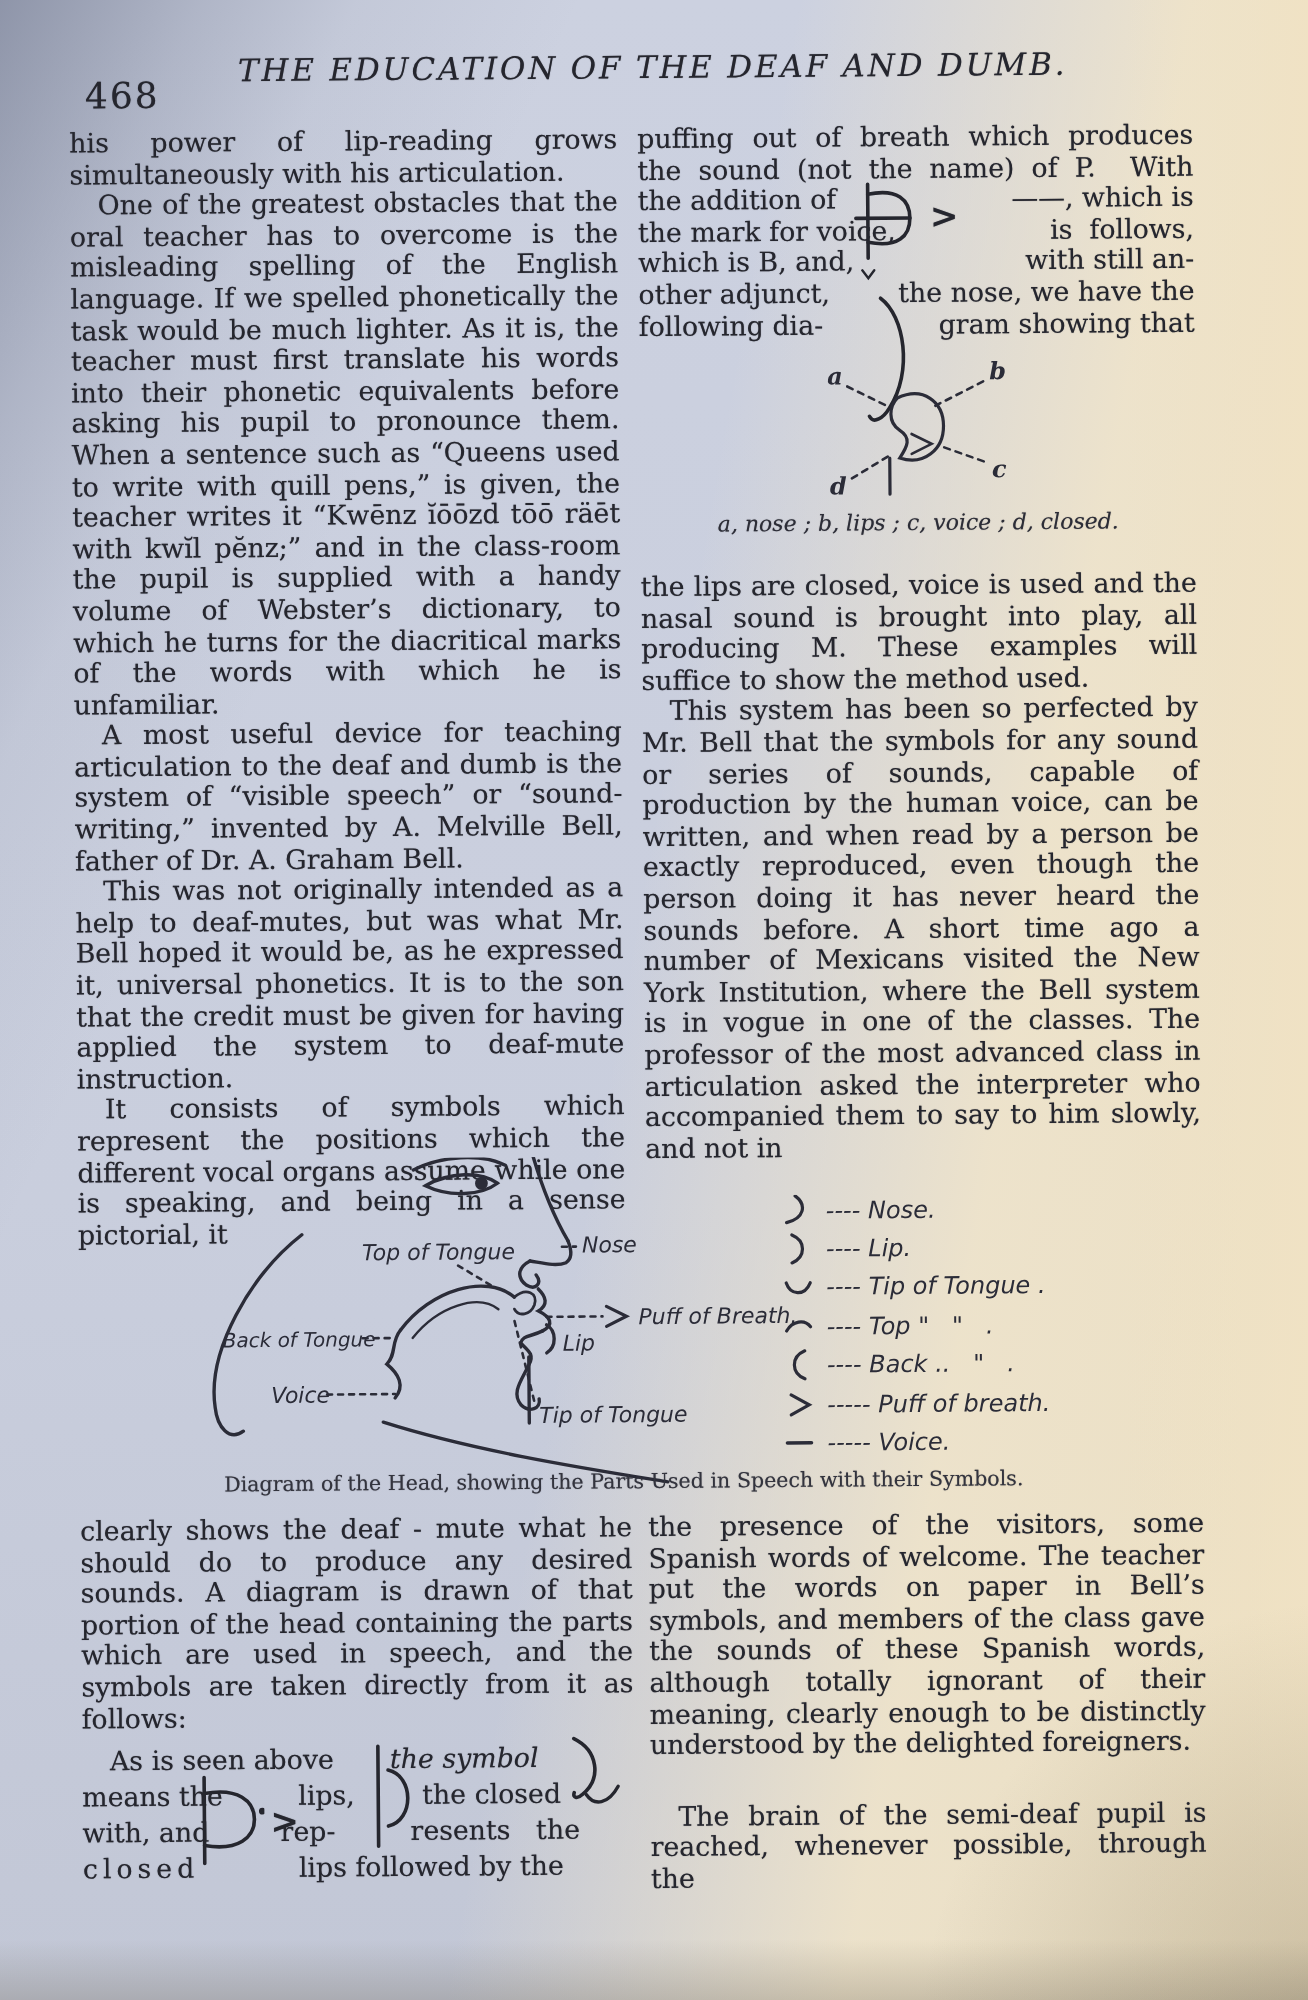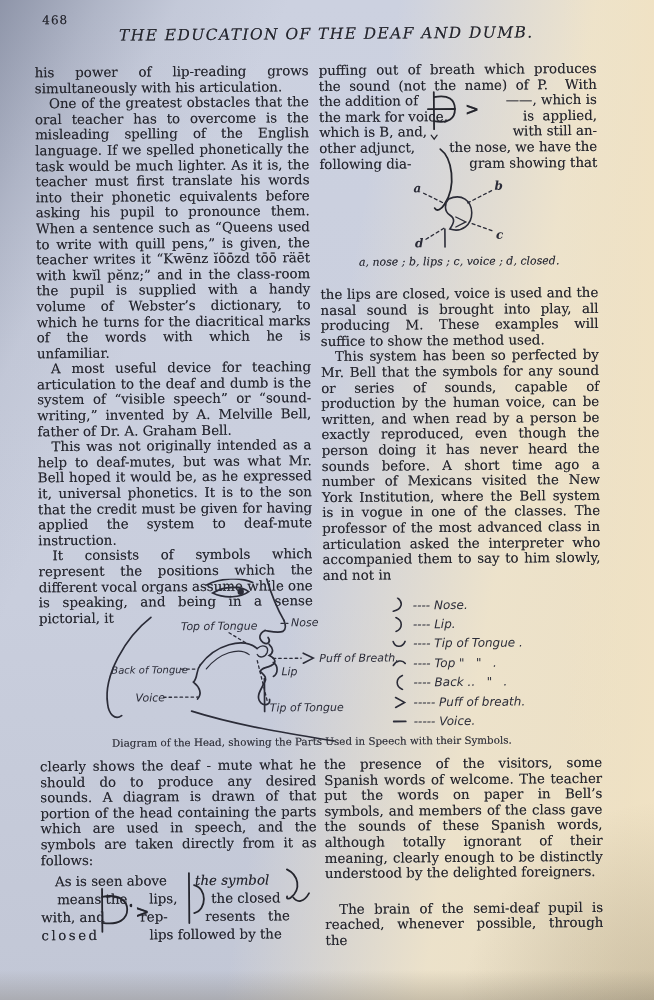--- a/index.html
+++ b/index.html
@@ -12,21 +12,21 @@
       linear-gradient(270deg, rgba(240,226,196,0.95), rgba(240,226,196,0.55) 4%, rgba(240,226,196,0) 14%),
       linear-gradient(100deg, rgba(0,0,0,0) 48%, rgba(243,230,200,0.85) 72%, rgba(238,224,192,0.95) 100%),
       linear-gradient(115deg, rgba(92,100,124,0.55) 0%, rgba(102,110,134,0.28) 9%, rgba(120,128,150,0.10) 16%, rgba(0,0,0,0) 26%),
       linear-gradient(180deg, #ccd1e0 0%, #c9cedd 60%, #c2c7d6 100%);
     font-family:"DejaVu Serif", serif;
     color:#25262e;
   }
   .content{position:absolute;inset:0;transform:rotate(-0.45deg);transform-origin:50% 50%;}
   .txt{text-shadow:0 0 0.5px rgba(38,38,48,0.55);}
   
-  .pageno{position:absolute;left:46px;top:11px;font-size:12px;letter-spacing:1px;}
+  .pageno{position:absolute;left:46px;top:36px;font-size:18px;letter-spacing:1px;}
   .htitle{position:absolute;left:110px;top:25px;width:440px;text-align:center;
           font-style:italic;font-size:15.5px;letter-spacing:1.4px;}
   
   .col{position:absolute;font-size:13.4px;line-height:15.6px;text-align:justify;}
   .col p{margin:0;padding:0;}
   .col p.ind{text-indent:14px;}
   .lc{left:38px;top:63px;width:274px;}
   .rc2{left:322px;top:287px;width:278px;}
   .blc{left:38px;top:757px;width:276px;}
   .brc{left:322px;top:757px;width:278px;}
@@ -69,21 +69,21 @@
     <p class="ind">One of the greatest obstacles that the oral teacher has to overcome is the misleading spelling of the English language. If we spelled phonetically the task would be much lighter.  As it is, the teacher must first translate his words into their phonetic equivalents before asking his pupil to pronounce them.  When a sentence such as “Queens used to write with quill pens,” is given, the teacher writes it “Kwēnz ĭōōzd tōō räēt with kwĭl pĕnz;” and in the class-room the pupil is supplied with a handy volume of Webster’s dictionary, to which he turns for the diacritical marks of the words with which he is unfamiliar.</p>
     <p class="ind">A most useful device for teaching articulation to the deaf and dumb is the system of “visible speech” or “sound-writing,” invented by A. Melville Bell, father of Dr. A. Graham Bell.</p>
     <p class="ind">This was not originally intended as a help to deaf-mutes, but was what Mr. Bell hoped it would be, as he expressed it, universal phonetics.  It is to the son that the credit must be given for having applied the system to deaf-mute instruction.</p>
     <p class="ind">It consists of symbols which represent the positions which the different vocal organs assume while one is speaking, and being in a sense pictorial, it</p>
   </div>
 
   <div class="rc1 txt">
     <span class="full">puffing out of breath which produces</span>
     <span class="full">the sound (not the name) of P.  With</span>
     <span class="jl"><span>the addition of</span><span>——, which is</span></span>
-    <span class="jl"><span>the mark for voice,</span><span>is  applied,</span></span>
+    <span class="jl"><span>the mark for voice,</span><span>is  follows,</span></span>
     <span class="jl"><span>which is B, and,</span><span>with still an-</span></span>
     <span class="jl"><span>other adjunct,</span><span>the nose, we have the</span></span>
     <span class="jl"><span>following dia-</span><span>gram showing that</span></span>
 
     <svg class="gsym" style="left:108px;top:27px;" width="40" height="54" viewBox="0 0 40 54">
       <g fill="none" stroke="#25262e" stroke-width="1.8" stroke-linecap="round">
         <path d="M7,3 L7,40"></path>
         <path d="M7,8 C22,5 28,11 28,20 C28,29 22,35 7,32"></path>
         <path d="M1,20 L28,20"></path>
         <path d="M4,46 L7,50 L10,46" stroke-width="1.2"></path>
@@ -222,21 +222,21 @@
   <div class="col blc txt">
     <p>clearly shows the deaf - mute what he should do to produce any desired sounds.  A diagram is drawn of that portion of the head containing the parts which are used in speech, and the symbols are taken directly from it as follows:</p>
   </div>
 
   <div class="symblk txt">
     <span class="t" style="left:14px;top:0;">As is seen above</span>
     <span class="t" style="left:154px;top:0;font-style:italic;">the symbol</span>
     <svg class="gsym" style="left:242px;top:-6px;" width="22" height="38" viewBox="0 0 22 38">
       <path d="M4,3 C16,9 18,23 8,31 C6,33 3,33 4,30" fill="none" stroke="#25262e" stroke-width="1.8" stroke-linecap="round"></path>
     </svg>
-    <span class="t" style="left:16px;top:18px;">means the</span>
+    <span class="t" style="left:0;top:18px;">means the</span>
     <span class="t" style="left:108px;top:18px;">lips,</span>
     <span class="t" style="left:170px;top:18px;">the closed</span>
     <svg class="gsym" style="left:250px;top:16px;" width="20" height="16" viewBox="0 0 20 16">
       <path d="M2,9 C6,15 13,14 18,5" fill="none" stroke="#25262e" stroke-width="1.7" stroke-linecap="round"></path>
     </svg>
 
     <svg class="gsym" style="left:55px;top:12px;" width="36" height="50" viewBox="0 0 36 50">
       <g fill="none" stroke="#25262e" stroke-width="1.8" stroke-linecap="round">
         <path d="M6,3 L6,46"></path>
         <path d="M6,11 C23,8 31,15 31,24 C31,33 23,40 6,37"></path>

